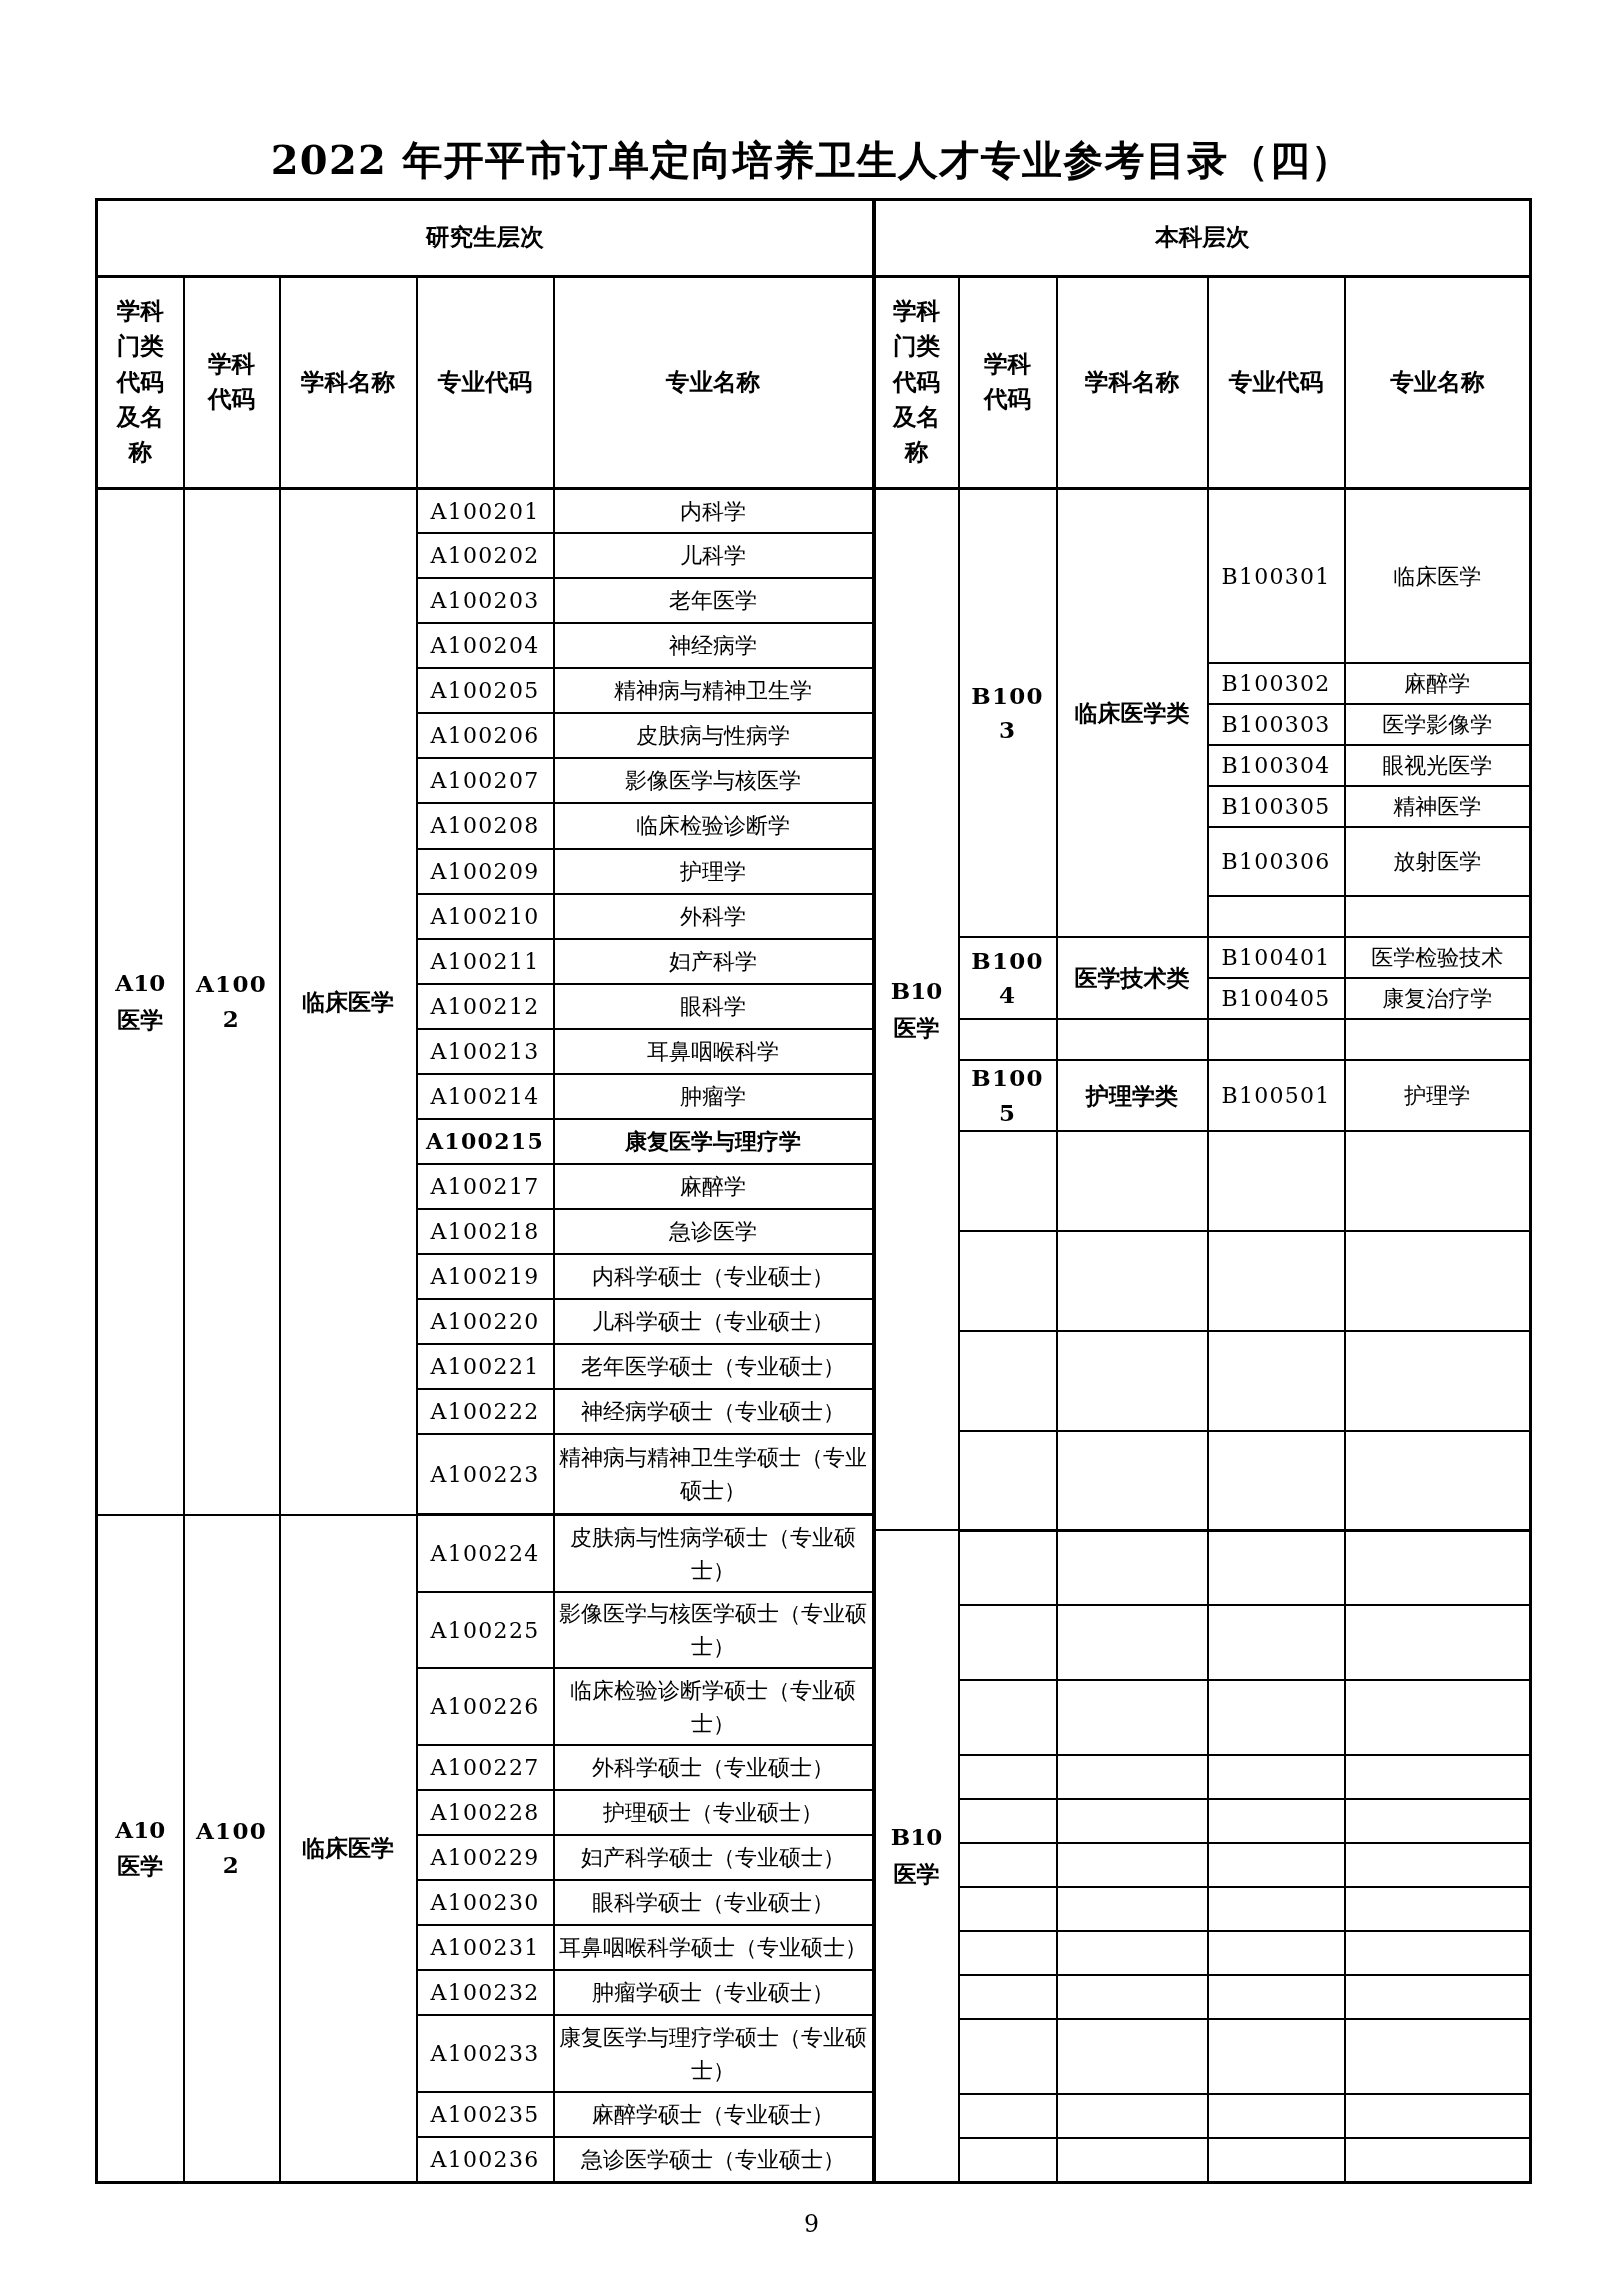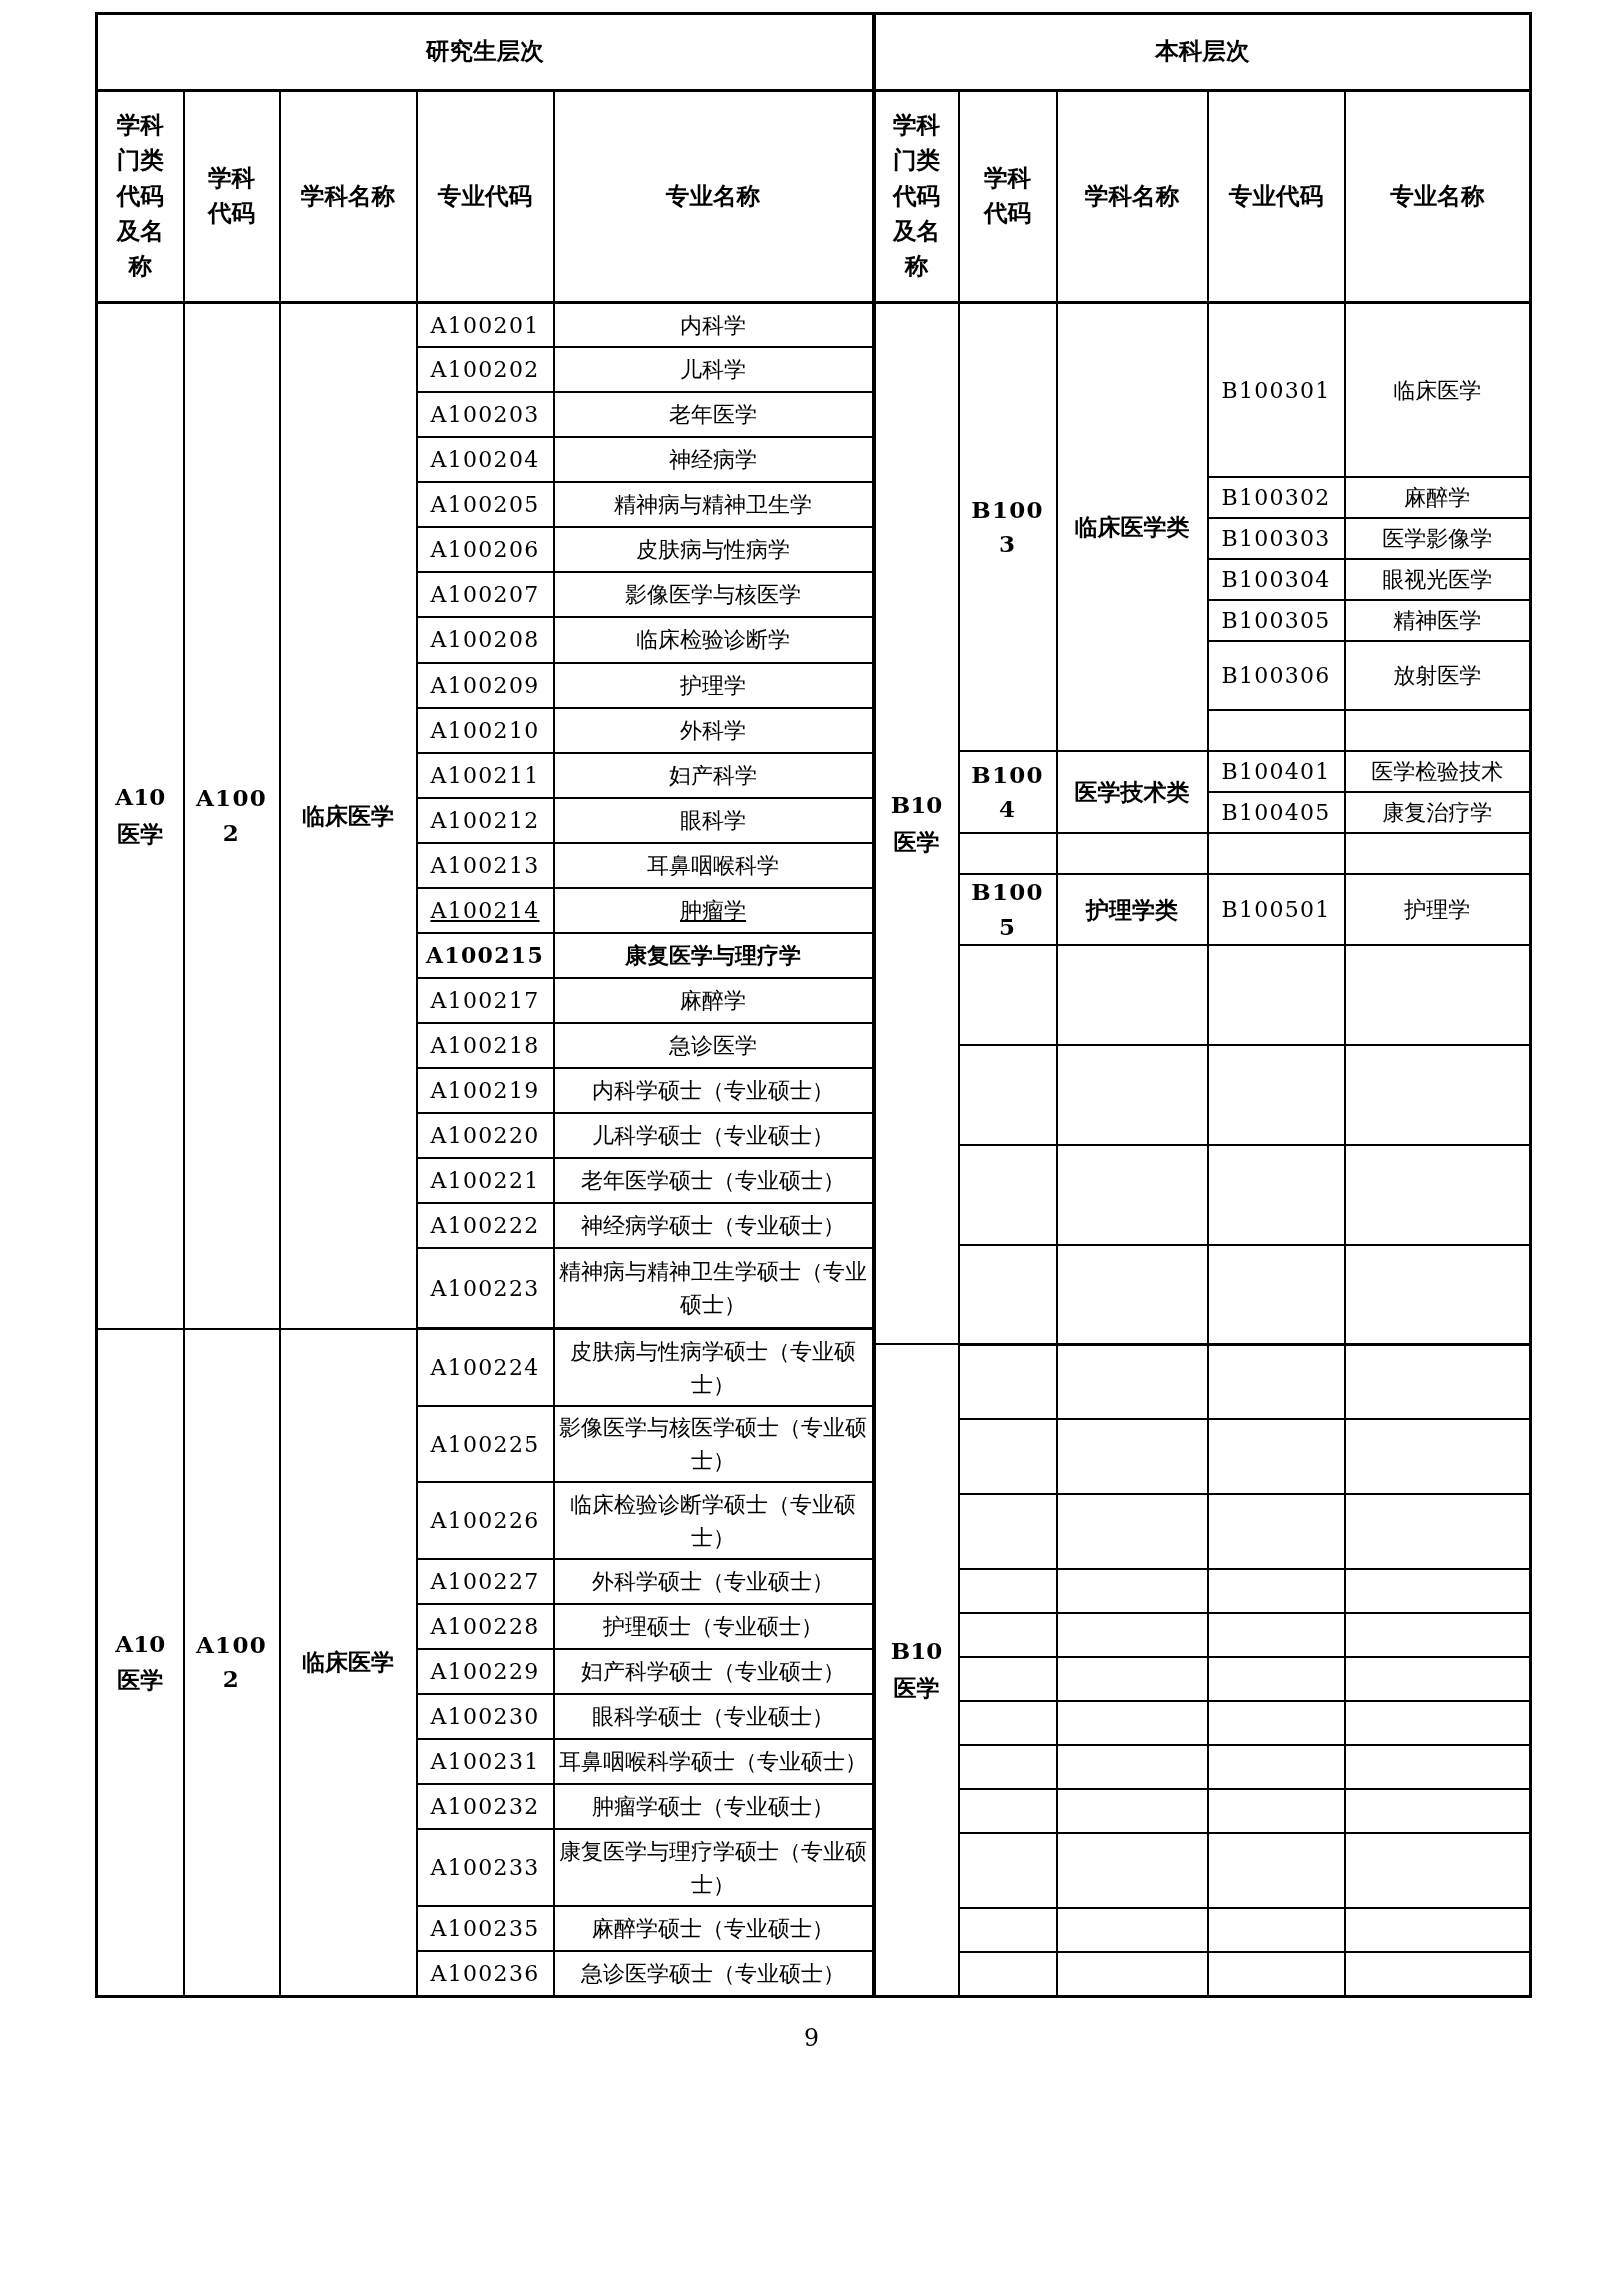--- a/index.html
+++ b/index.html
@@ -37,20 +37,21 @@
   .block-cell { font-weight: 700; font-size: 23px; }
   .code-cell { letter-spacing: 1.3px; }
   .name-cell { padding: 0 2.6px; }
   .page-number { margin-top: 26px; text-align: center; font-size: 23.6px; }
 </style>
 </head>
 <body>
 
 <div class="page">
 
+  <h1 class="doc-title">2022 年开平市订单定向培养卫生人才专业参考目录（四）</h1>
 
   <div class="table-wrap">
 
     <table class="left-half">
       <colgroup>
         <col style="width:87px">
           <col style="width:96px">
           <col style="width:137px">
           <col style="width:137px">
           <col style="width:319px">
@@ -117,21 +118,21 @@
             <td class="name-cell">妇产科学</td>
           </tr>
           <tr style="height: 44px;">
             <td class="code-cell">A100212</td>
             <td class="name-cell">眼科学</td>
           </tr>
           <tr style="height: 44px;">
             <td class="code-cell">A100213</td>
             <td class="name-cell">耳鼻咽喉科学</td>
           </tr>
-          <tr style="height: 44px; text-decoration: underline;">
+          <tr style="height: 44px;">
             <td class="code-cell">A100214</td>
             <td class="name-cell">肿瘤学</td>
           </tr>
           <tr style="height: 44px; font-weight: bold;">
             <td class="code-cell">A100215</td>
             <td class="name-cell">康复医学与理疗学</td>
           </tr>
           <tr style="height: 44px;">
             <td class="code-cell">A100217</td>
             <td class="name-cell">麻醉学</td>

